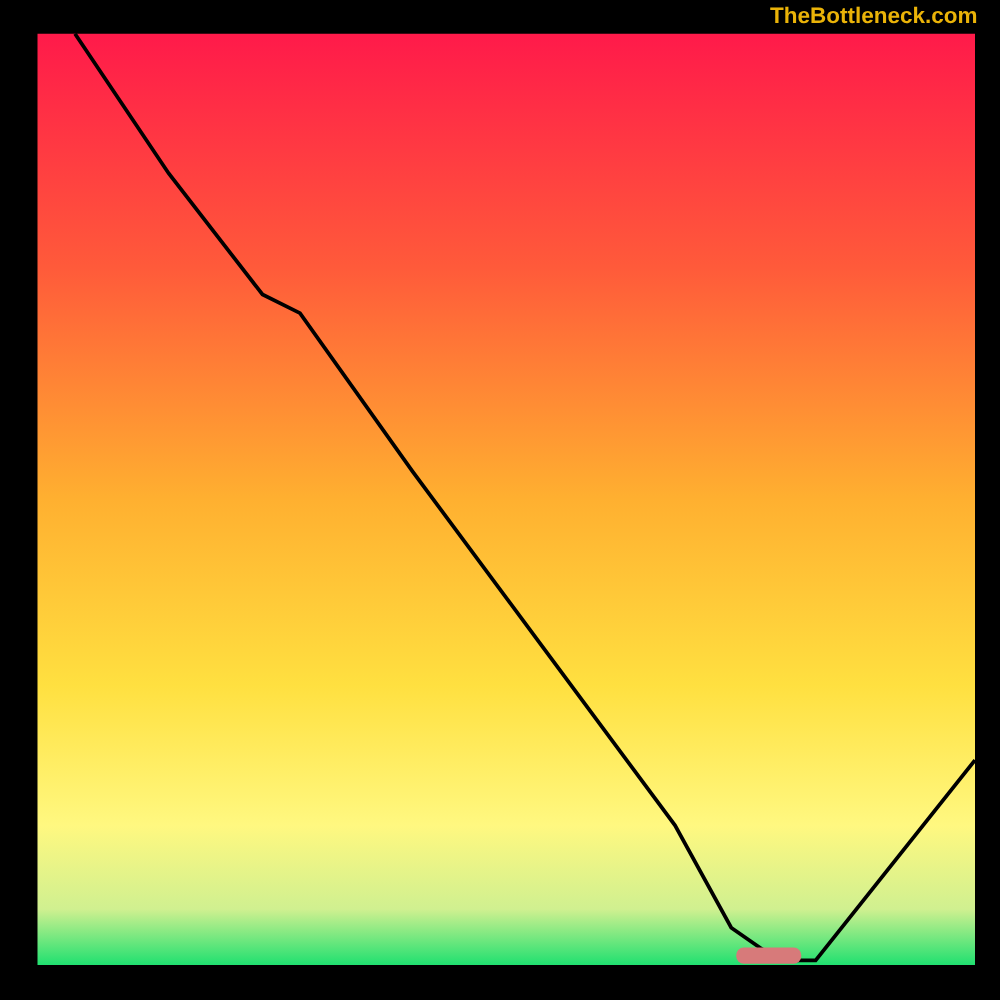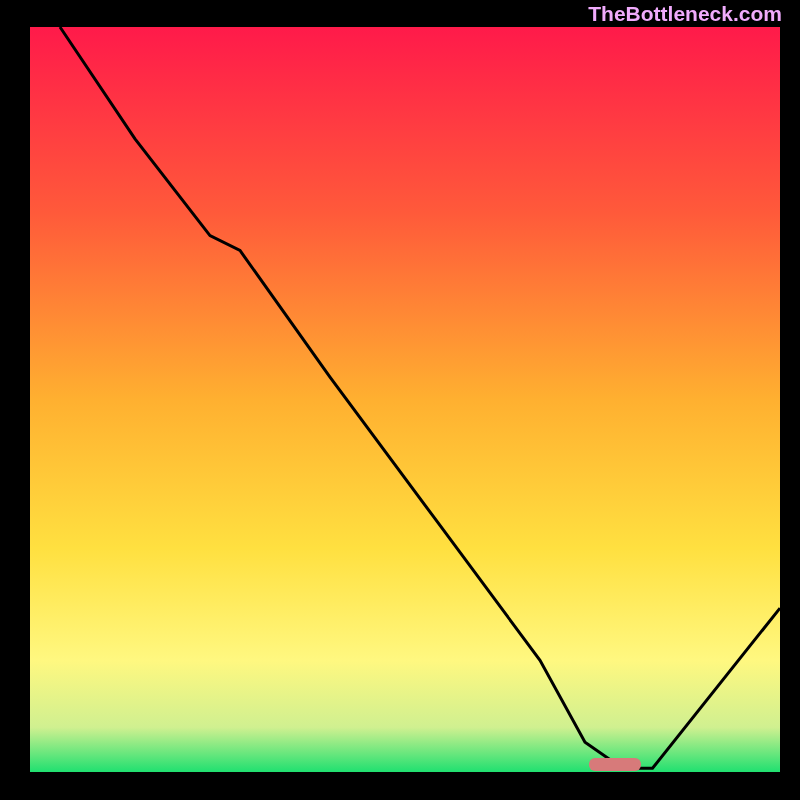--- a/index.html
+++ b/index.html
@@ -8,22 +8,22 @@
     background: #000;
     width: 800px;
     height: 800px;
     position: relative;
     font-family: Arial, sans-serif;
   }
   .watermark {
     position: absolute;
     top: 2px;
     right: 18px;
-    color: #f0abfc;
-    font-size: 21px;
+    color: #eab308;
+    font-size: 18px;
     font-weight: bold;
     z-index: 10;
   }
   svg {
     display: block;
   }
 </style>
 </head>
 <body>
 

